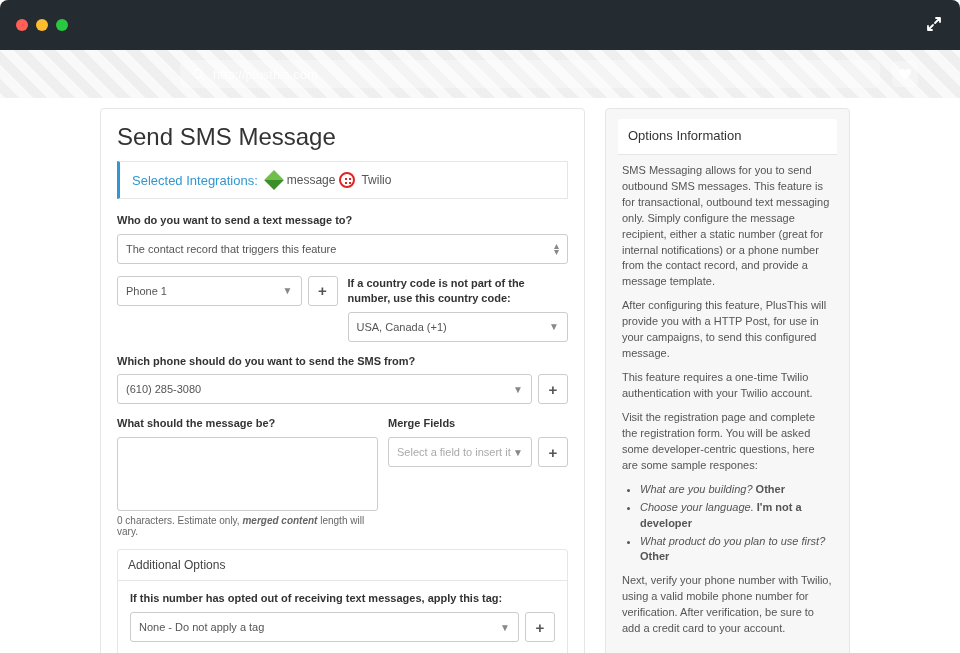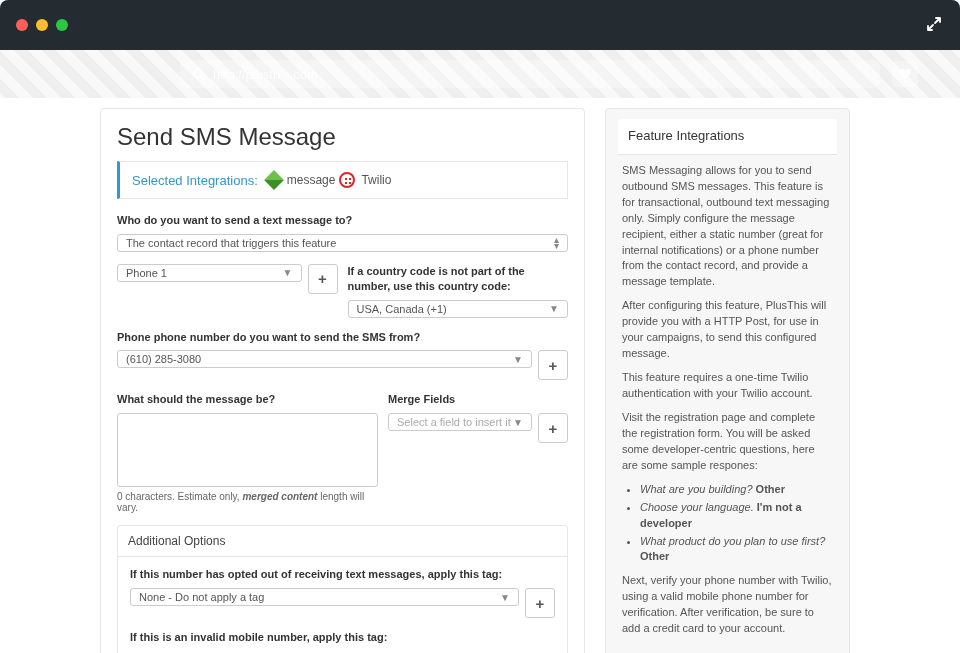--- a/index.html
+++ b/index.html
@@ -17,21 +17,21 @@
   .main{width:485px;}
   .side{width:245px;font-size:11px;line-height:1.45;background:#f7f7f7;}
   h1{font-size:24px;font-weight:400;color:#333;margin-bottom:10px;}
   .sel-int{border:1px solid #e6e6e6;border-left:3px solid #3097d1;padding:10px 12px;display:flex;align-items:center;gap:4px;margin-bottom:14px;font-size:13px;}
   .sel-int-label{color:#3097d1;font-weight:500;margin-right:5px;}
   .integ{display:flex;align-items:center;gap:6px;color:#555;font-size:12px;}
   .pt-ic{width:14px;height:14px;background:linear-gradient(135deg,#6fbf4a 50%,#3a8f2a 50%);transform:rotate(45deg);}
   .tw-ic{width:16px;height:16px;border:2px solid #e02424;border-radius:50%;display:flex;align-items:center;justify-content:center;}
   .tw-ic::before{content:"";width:7px;height:7px;background:radial-gradient(circle at 2px 2px,#e02424 1.2px,transparent 1.3px),radial-gradient(circle at 6px 2px,#e02424 1.2px,transparent 1.3px),radial-gradient(circle at 2px 6px,#e02424 1.2px,transparent 1.3px),radial-gradient(circle at 6px 6px,#e02424 1.2px,transparent 1.3px);}
   .lbl{font-size:11px;font-weight:600;color:#333;margin-bottom:6px;line-height:1.35;}
-  .sel,.txt{width:100%;height:18px;border:1px solid #ccc;border-radius:3px;background:#fff;display:flex;align-items:center;justify-content:space-between;padding:0 8px;font-size:11px;color:#555;}
+  .sel,.txt{width:100%;height:30px;border:1px solid #ccc;border-radius:3px;background:#fff;display:flex;align-items:center;justify-content:space-between;padding:0 8px;font-size:11px;color:#555;}
   .sel .val.placeholder{color:#aaa;}
   .chev{color:#888;font-size:10px;}
   .updn{color:#888;font-size:10px;line-height:6px;}
   .row{display:flex;gap:10px;margin-bottom:12px;}
   .col{flex:1;display:flex;flex-direction:column;}
   .plusbtn{width:30px;height:30px;border:1px solid #ccc;border-radius:3px;display:flex;align-items:center;justify-content:center;font-size:15px;font-weight:700;color:#555;background:#fff;}
   .combo{display:flex;gap:6px;}
   .combo .sel{flex:1;}
   textarea.msg{width:100%;height:74px;border:1px solid #ccc;border-radius:3px;resize:none;font-size:11px;padding:6px;}
   .hint{font-size:10px;color:#666;margin-top:4px;}
@@ -120,21 +120,21 @@
         <div class="lbl">If a country code is not part of the number, use this country code:</div>
         <div class="sel">
           <span class="val">USA, Canada (+1)</span>
           <span class="chev">▼</span>
         </div>
       </div>
     </div>
 
     <div class="row">
         <div class="col">
-      <div class="lbl">Phone phone number do you want to send the SMS from?</div>
+      <div class="lbl">Which phone should do you want to send the SMS from?</div>
       <div class="combo">
         <div class="sel">
           <span class="val">(610) 285-3080</span>
           <span class="chev">▼</span>
         </div>
         <div class="plusbtn">+</div>
       </div>
     </div>
       </div>
 
@@ -169,21 +169,21 @@
           </div>
           <div class="plusbtn">+</div>
         </div>
         <div class="lbl">If this is an invalid mobile number, apply this tag:</div>
 
       </div>
     </div>
   </div>
 
   <div class="card side">
-    <h2>Feature Integrations</h2>
+    <h2>Options Information</h2>
     <p>SMS Messaging allows for you to send outbound SMS messages. This feature is for transactional, outbound text messaging only. Simply configure the message recipient, either a static number (great for internal notifications) or a phone number from the contact record, and provide a message template.</p>
     <p>After configuring this feature, PlusThis will provide you with a HTTP Post, for use in your campaigns, to send this configured message.</p>
     <p>This feature requires a one-time Twilio authentication with your Twilio account.</p>
     <p>Visit the registration page and complete the registration form. You will be asked some developer-centric questions, here are some sample respones:</p>
     <ul>
       <li><em>What are you building?</em> <b>Other</b></li>
       <li><em>Choose your language.</em> <b>I'm not a developer</b></li>
       <li><em>What product do you plan to use first?</em> <b>Other</b></li>
     </ul>
     <p>Next, verify your phone number with Twilio, using a valid mobile phone number for verification. After verification, be sure to add a credit card to your account.</p>

